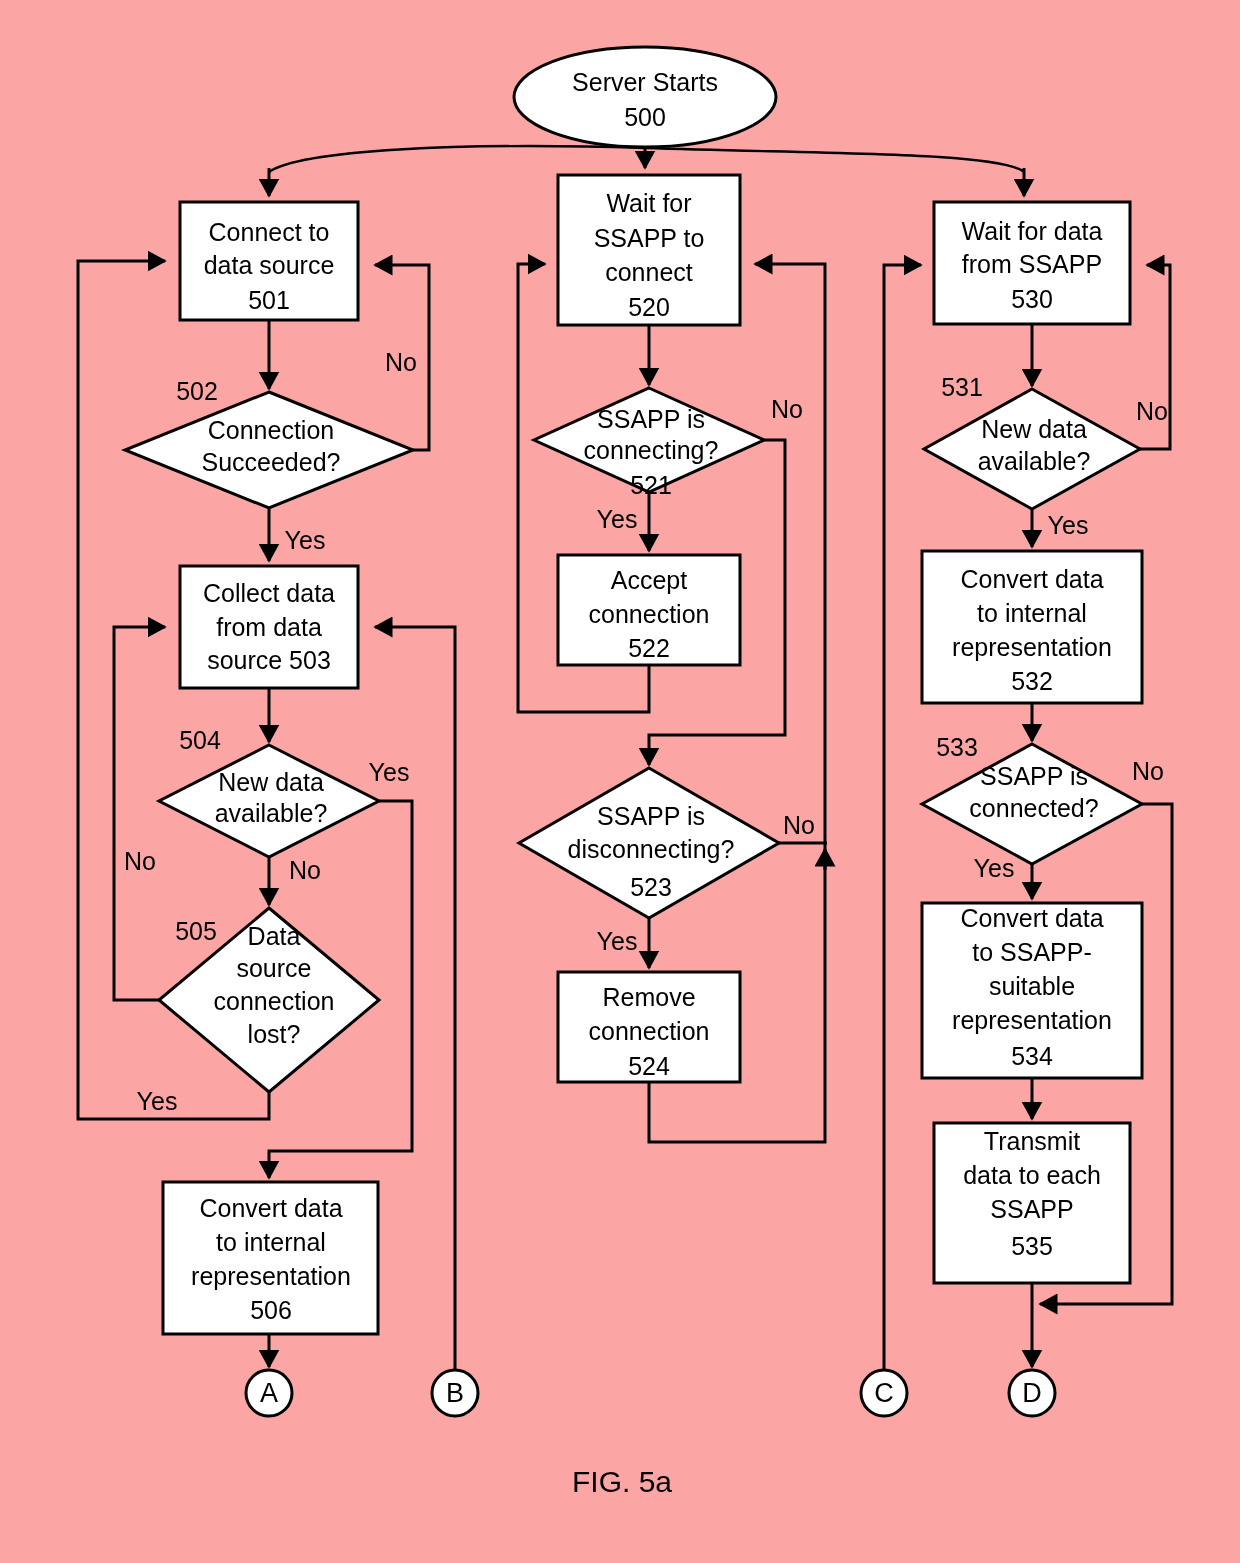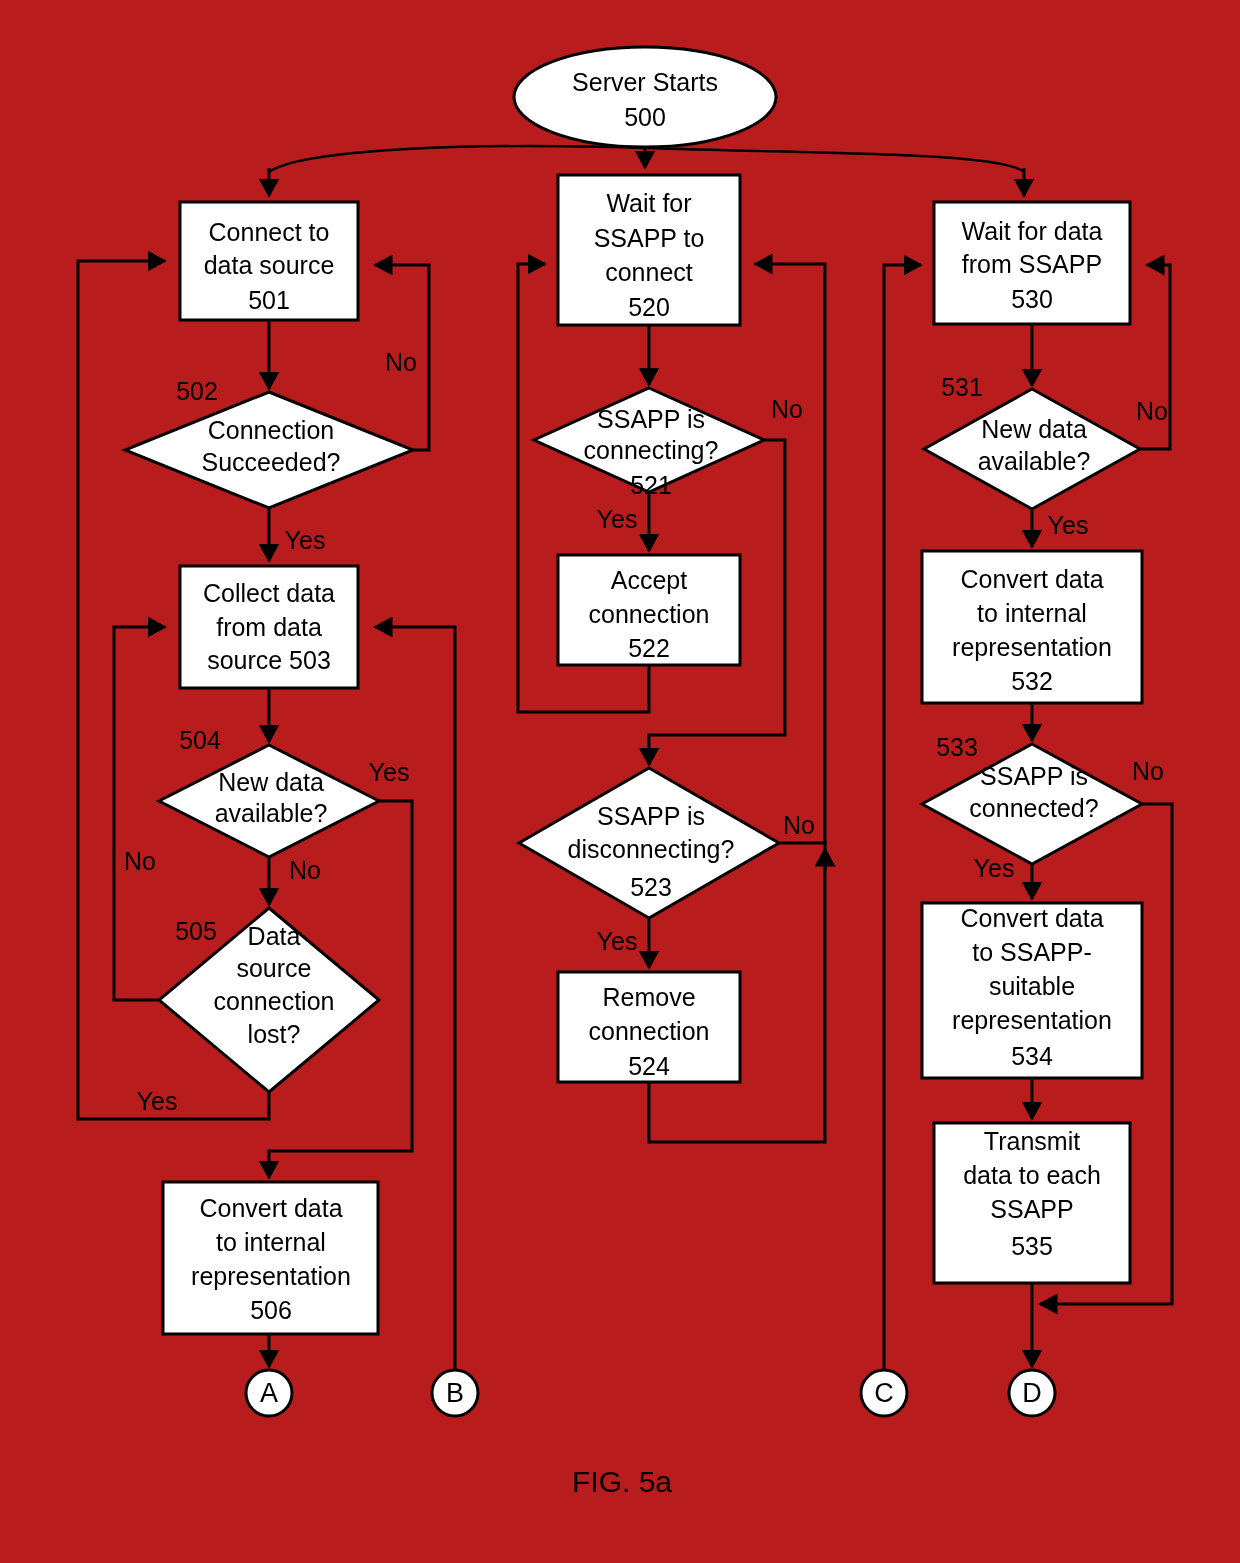--- a/index.html
+++ b/index.html
@@ -5,21 +5,21 @@
 <style>
   html, body {
     margin: 0;
     padding: 0;
     background: #ffffff;
   }
   #page {
     position: relative;
     width: 1240px;
     height: 1563px;
-    background: #b91c1c;
+    background: #fca5a5;
     font-family: "Liberation Sans", sans-serif;
     overflow: hidden;
   }
   #diagram {
     position: absolute;
     left: 0;
     top: 0;
     width: 1240px;
     height: 1563px;
   }

